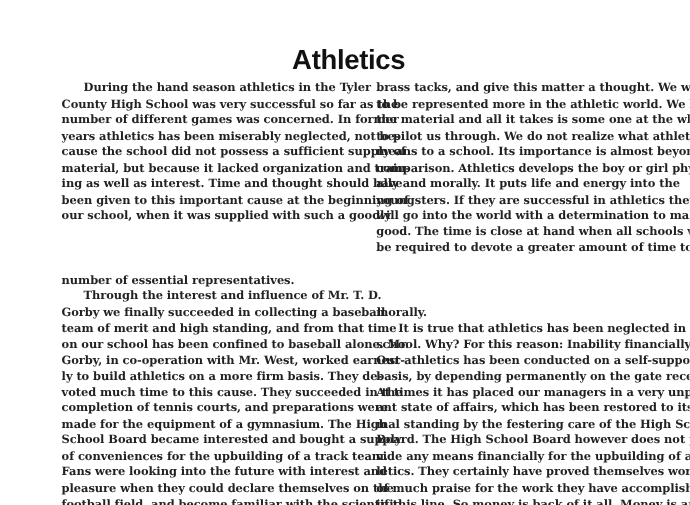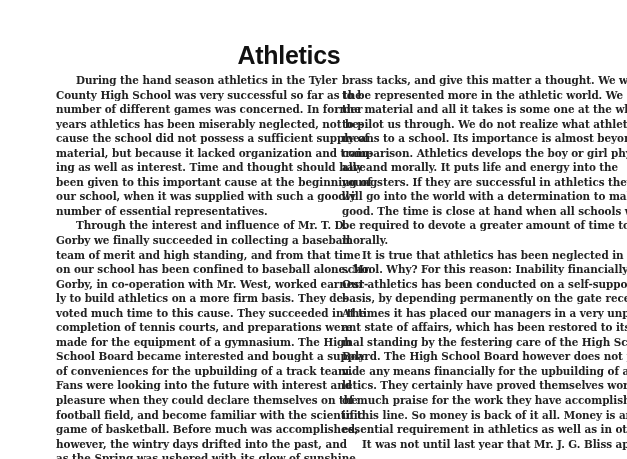--- a/index.html
+++ b/index.html
@@ -4,32 +4,32 @@
   <style>
     html, body { margin: 0; padding: 0; }
     body {
       width: 627px; height: 459px; background: #ffffff; position: relative; overflow: hidden;
       font-family: "DejaVu Serif", "Liberation Serif", serif;
       color: #1a1a1a;
     }
     .title {
       position: absolute; top: 41px; left: 0; width: 578px; text-align: center;
       font-family: "Liberation Sans", sans-serif; font-weight: bold;
-      font-size: 25px; letter-spacing: -0.3px; color: #111;
+      font-size: 25px; letter-spacing: -0.3px; color: #111; padding-left: 28px;
     }
     .col { position: absolute; top: 73px; }
     .col.left { left: 56px; width: 258px; }
     .col.right { left: 342px; width: 258px; }
     .line {
       height: 14.55px; line-height: 14.55px; font-size: 10.4px; white-space: nowrap;
       text-align: justify; text-align-last: justify; font-weight: bold; letter-spacing: -0.05px;
       color: #222;
     }
     .line.indent { padding-left: 20px; }
-    .line.last { text-align-last: left; }
+    .line.last { text-align-last: left; margin-top: 44px; }
   </style>
 </head>
 <body>
 
 <div class="title">Athletics</div>
 <div class="col left" id="left-col">
     <div class="line indent">During the hand season athletics in  the  Tyler</div>
     <div class="line">County High School was very successful so far as the</div>
     <div class="line">number of different games was concerned.  In former</div>
     <div class="line">years athletics has been miserably neglected, not be-</div>

